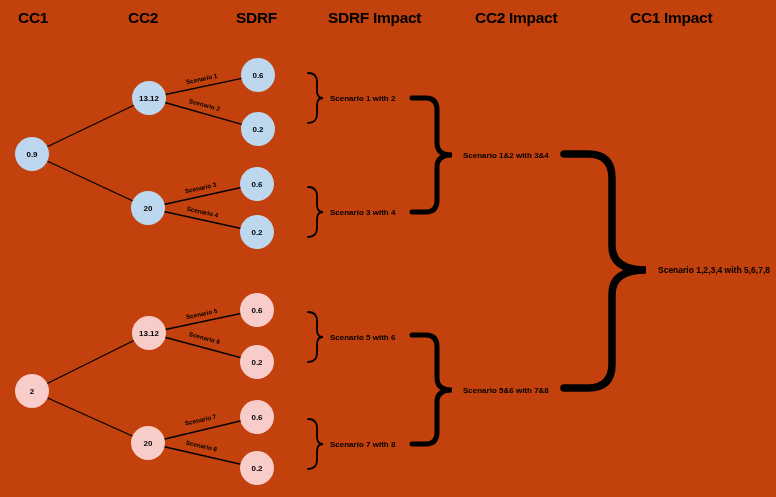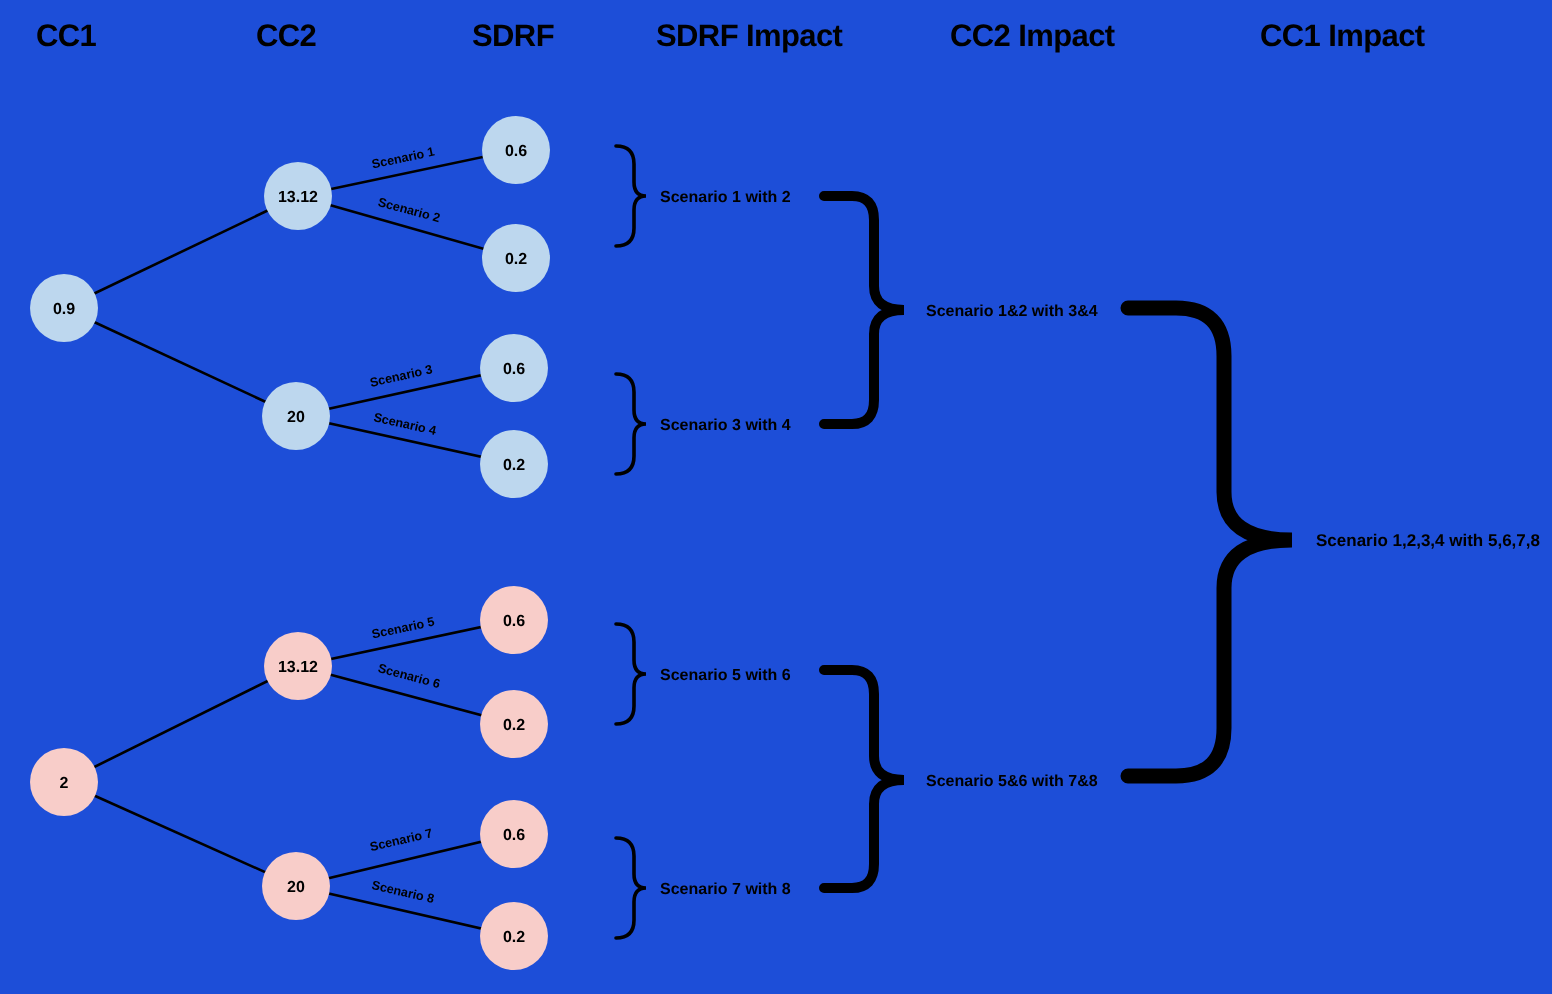--- a/index.html
+++ b/index.html
@@ -4,21 +4,21 @@
 <style>
   html, body {
     margin: 0;
     padding: 0;
     background: #ffffff;
   }
   .canvas {
     position: relative;
     width: 776px;
     height: 497px;
-    background: #1d4ed8;
+    background: #c2410c;
     font-family: "Liberation Sans", sans-serif;
     overflow: hidden;
   }
   svg text {
     font-family: "Liberation Sans", sans-serif;
     fill: #000000;
   }
   .hdr {
     font-size: 15.5px;
     font-weight: 700;

